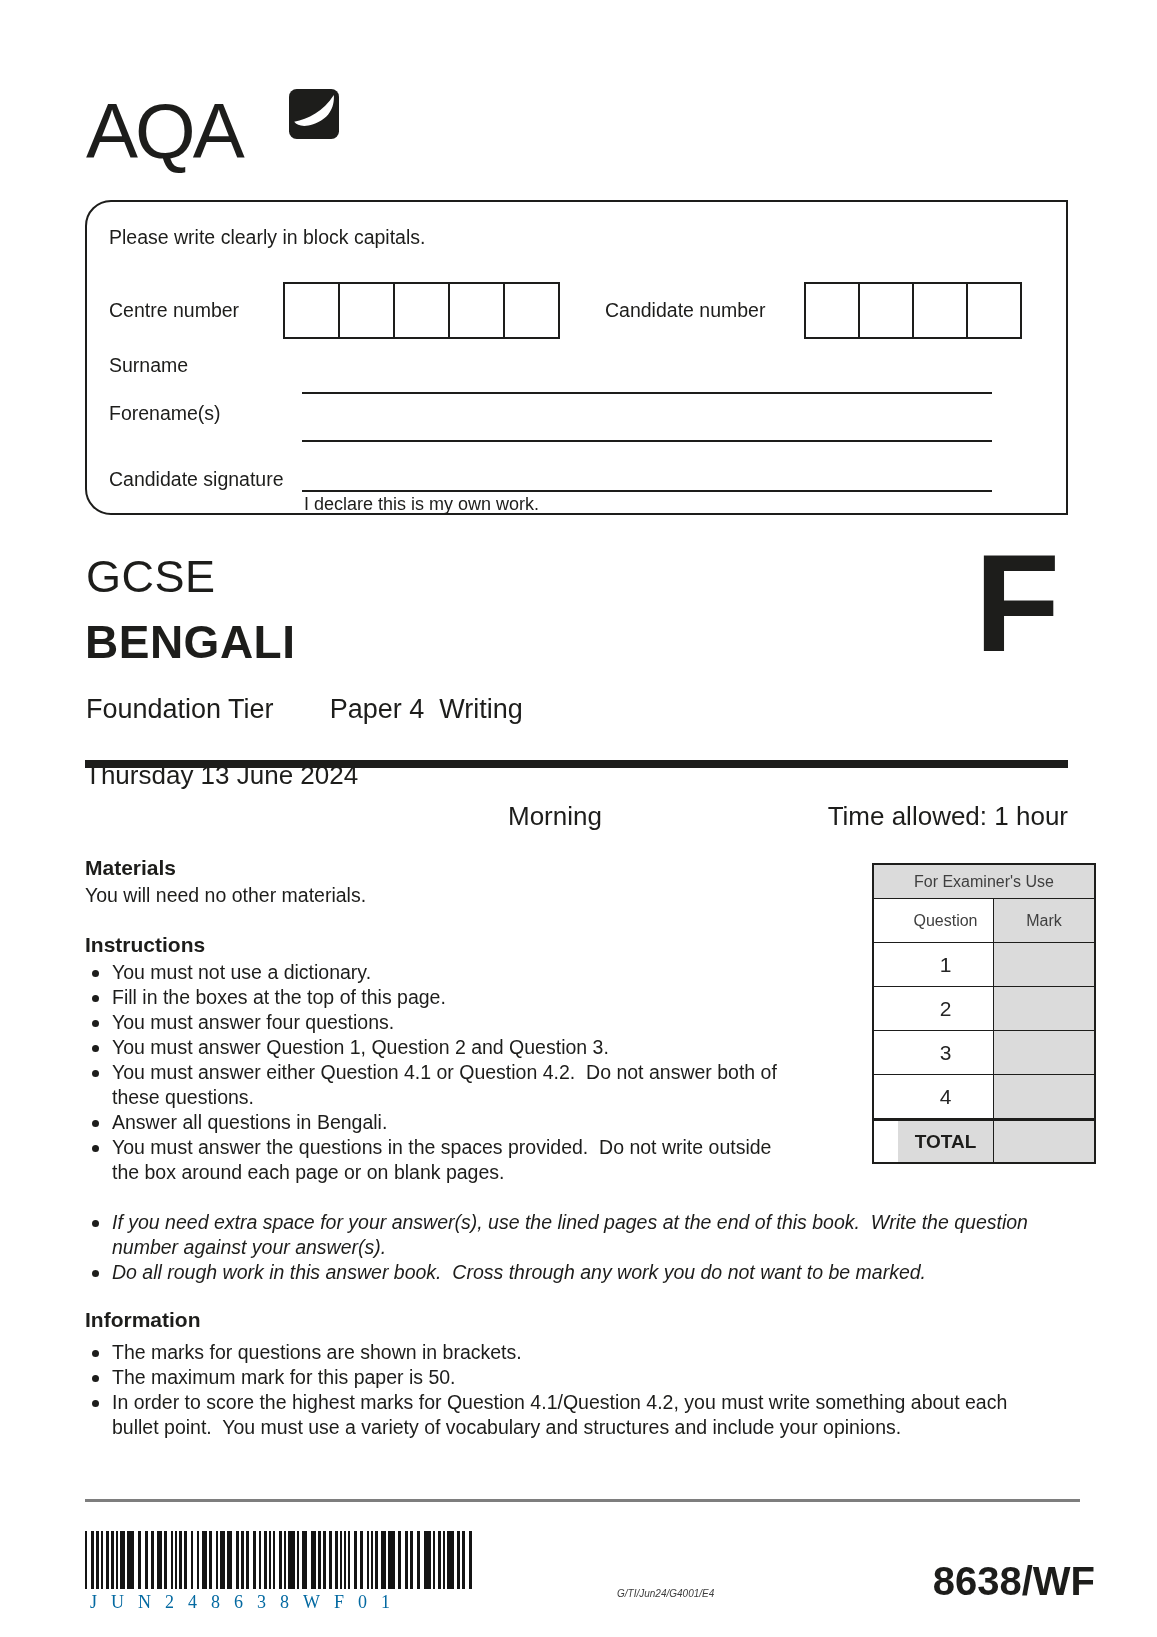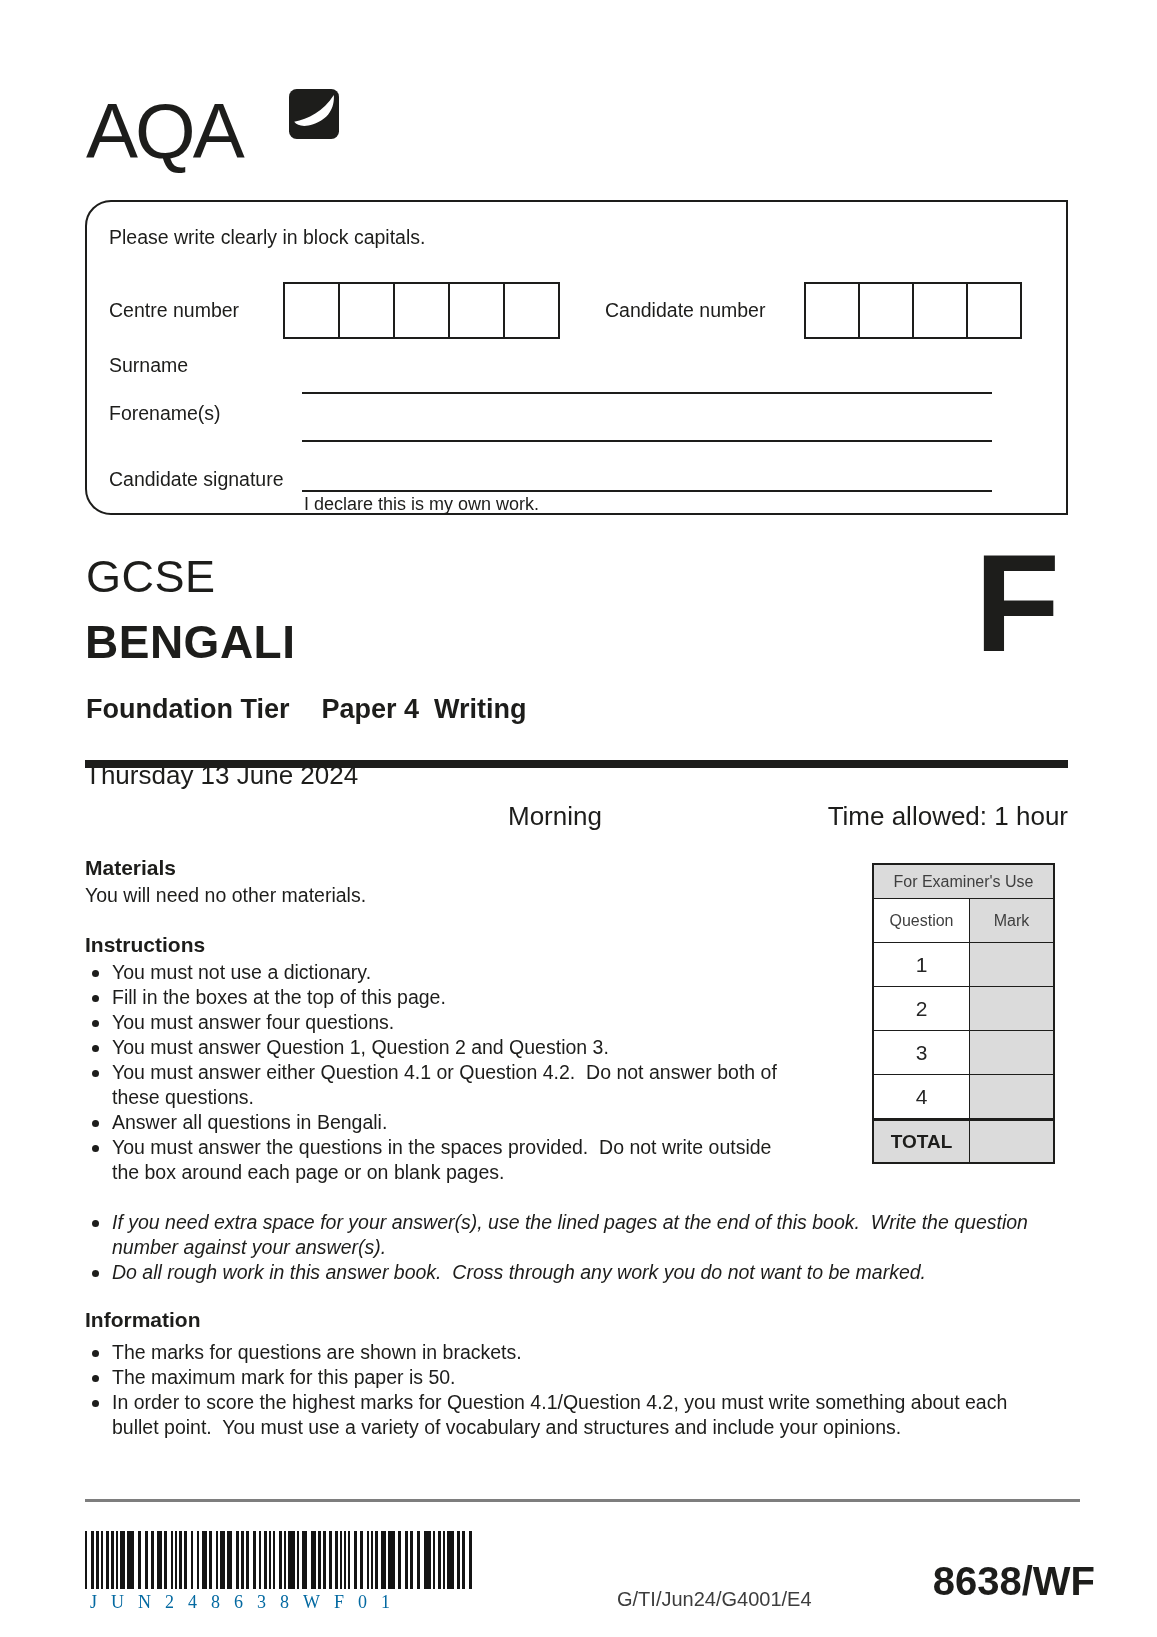--- a/index.html
+++ b/index.html
@@ -20,50 +20,50 @@
   .block-caps{position:absolute;left:22px;top:24px;font-size:19.5px;}
   .cells{position:absolute;display:flex;--cw:57px;}
   .cells .cell{width:var(--cw);height:57px;border:2px solid var(--ink);box-sizing:border-box;background:#fff;margin-left:-2px;}
   .cells .cell:first-child{margin-left:0;}
   .vcenter57{height:57px;line-height:57px;}
   .fill-line{position:absolute;height:2px;background:var(--ink);}
   .declare{position:absolute;left:217px;top:292px;font-size:18px;}
   
   .qual{position:absolute;left:86px;top:551px;font-size:45px;font-weight:400;letter-spacing:0.5px;}
   .subject{position:absolute;left:85px;top:615px;font-size:46px;font-weight:700;letter-spacing:0.5px;}
-  .tier-row{position:absolute;left:86px;top:694px;display:flex;gap:32px;font-size:27px;font-weight:700;}
+  .tier-row{position:absolute;left:86px;top:694px;display:flex;gap:56px;font-size:27px;font-weight:400;}
   .tier-row span{white-space:pre;}
   .tier-letter{position:absolute;right:97px;top:538px;font-size:140px;line-height:130px;font-weight:700;}
   .title-rule{position:absolute;left:85px;top:760px;width:983px;height:8px;background:var(--ink);}
   
   .session-date{position:absolute;left:85px;top:760px;font-size:26px;}
   .session-ampm{position:absolute;left:508px;top:801px;font-size:26px;}
   .session-time{position:absolute;right:89px;top:801px;font-size:26px;}
   
   .h-small{position:absolute;font-size:21px;font-weight:700;}
   .body-text{position:absolute;font-size:19.5px;}
   ul.blist{position:absolute;list-style:none;margin:0;padding:0;font-size:19.5px;line-height:25px;}
   ul.blist li{position:relative;padding-left:27px;white-space:pre-wrap;}
   ul.blist li::before{content:"";position:absolute;left:7px;top:10px;width:7px;height:7px;border-radius:50%;background:var(--ink);}
   .b{font-weight:400;}
   
-  .ex-table{position:absolute;left:872px;top:863px;width:183px;border:2px solid var(--ink);box-sizing:border-box;background:#fff;}
+  .ex-table{position:absolute;left:872px;top:863px;width:224px;border:2px solid var(--ink);box-sizing:border-box;background:#fff;}
   .ex-header{height:33px;background:var(--shade);display:flex;align-items:center;justify-content:center;font-size:16px;color:#3f3f3f;border-bottom:1px solid var(--ink);}
-  .ex-row{display:flex;height:43px;border-bottom:1px solid var(--ink);}
+  .ex-row{display:flex;height:43px;border-bottom:1px solid var(--ink);padding-left:24px;}
   .ex-q{width:95px;border-right:1px solid var(--ink);display:flex;align-items:center;justify-content:center;font-size:21px;color:#262626;background:#fff;box-sizing:content-box;}
   .ex-m{flex:1;background:var(--shade);display:flex;align-items:center;justify-content:center;font-size:16px;color:#3f3f3f;}
   .ex-colrow .ex-q{font-size:16px;color:#3f3f3f;}
   .ex-total{border-top:2px solid var(--ink);border-bottom:none;height:41px;}
   .ex-total .ex-q{background:var(--shade);font-weight:700;font-size:19px;color:var(--ink);}
   
   .footer-rule{position:absolute;left:85px;top:1499px;width:995px;height:3px;background:#7e7e7e;}
   #barcode{position:absolute;left:85px;top:1531px;width:392px;height:58px;}
   #barcode i{position:absolute;top:0;bottom:0;background:#141414;}
   .barcode-text{position:absolute;left:90px;top:1592px;font-family:Liberation Serif, serif;font-size:18px;letter-spacing:14px;color:#0369a1;}
-  .ref-code{position:absolute;left:617px;top:1588px;font-size:20px;color:#3d3d3d;}
+  .ref-code{position:absolute;left:617px;top:1588px;font-size:10px;color:#3d3d3d;font-style:italic;}
   .paper-code{position:absolute;right:62px;top:1559px;font-size:40px;font-weight:700;}
 </style>
 </head>
 <body>
 
 <div class="page">
 
   <div class="logo-text">AQA</div>
   <svg class="logo-leaf" viewBox="0 0 58 58" aria-hidden="true">
     <rect width="58" height="58" rx="9" fill="#1d1d1b"></rect>

